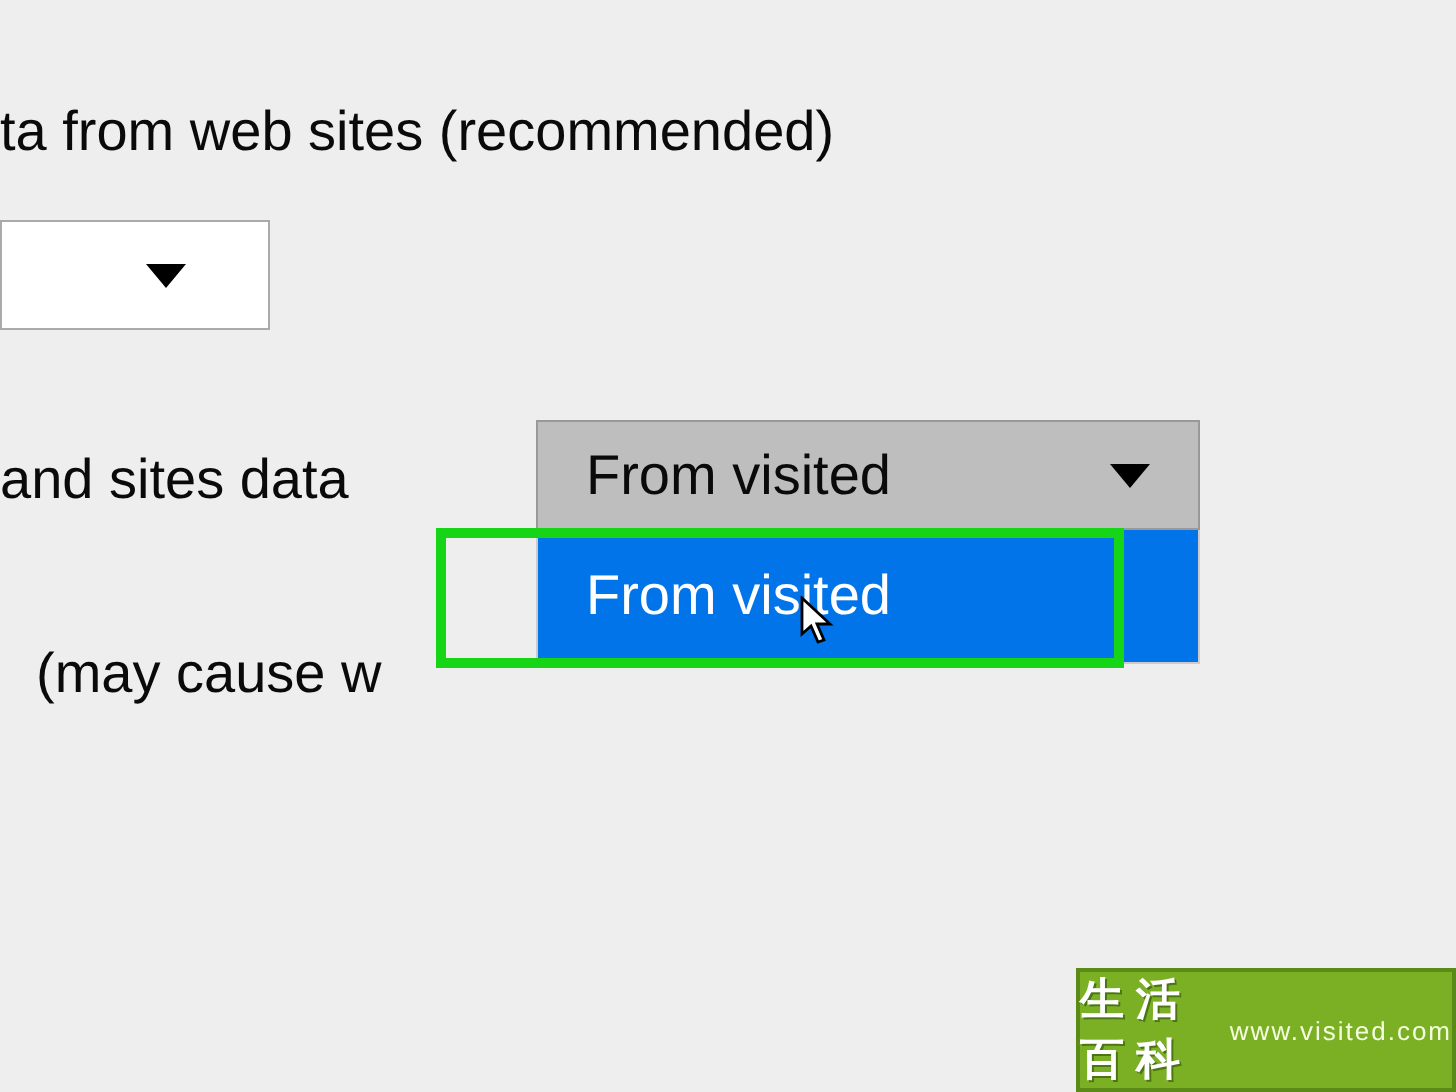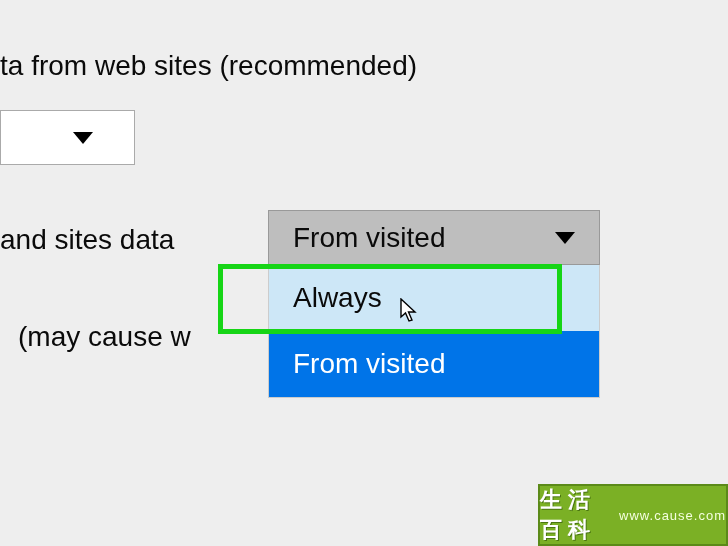--- a/index.html
+++ b/index.html
@@ -141,31 +141,28 @@
   <span></span>
   <span class="caret-down"></span>
 </div>
 
 <div class="dropdown-main">
   <div class="dropdown-header">
     <span>From visited</span>
     <span class="caret-down"></span>
   </div>
   <div class="dropdown-list">
-    <div class="dropdown-option option-always">
-      <span>Always</span>
-    </div>
     <div class="dropdown-option option-fromvisited">
       <span>From visited</span>
     </div>
   </div>
 </div>
 
 <div class="highlight-box"></div>
 
 <svg class="cursor" viewBox="0 0 20 26">
   <path d="M 1 1 L 1 19 L 5.5 15 L 9 23 L 12 22 L 8.5 14 L 15 14 Z" fill="#ffffff" stroke="#000" stroke-width="1.4"></path>
 </svg>
 
 <div class="watermark">
   <div class="watermark-top">生活百科</div>
-  <div class="watermark-bottom">www.cause.com</div>
+  <div class="watermark-bottom">www.visited.com</div>
 </div>
 
 </body></html>

